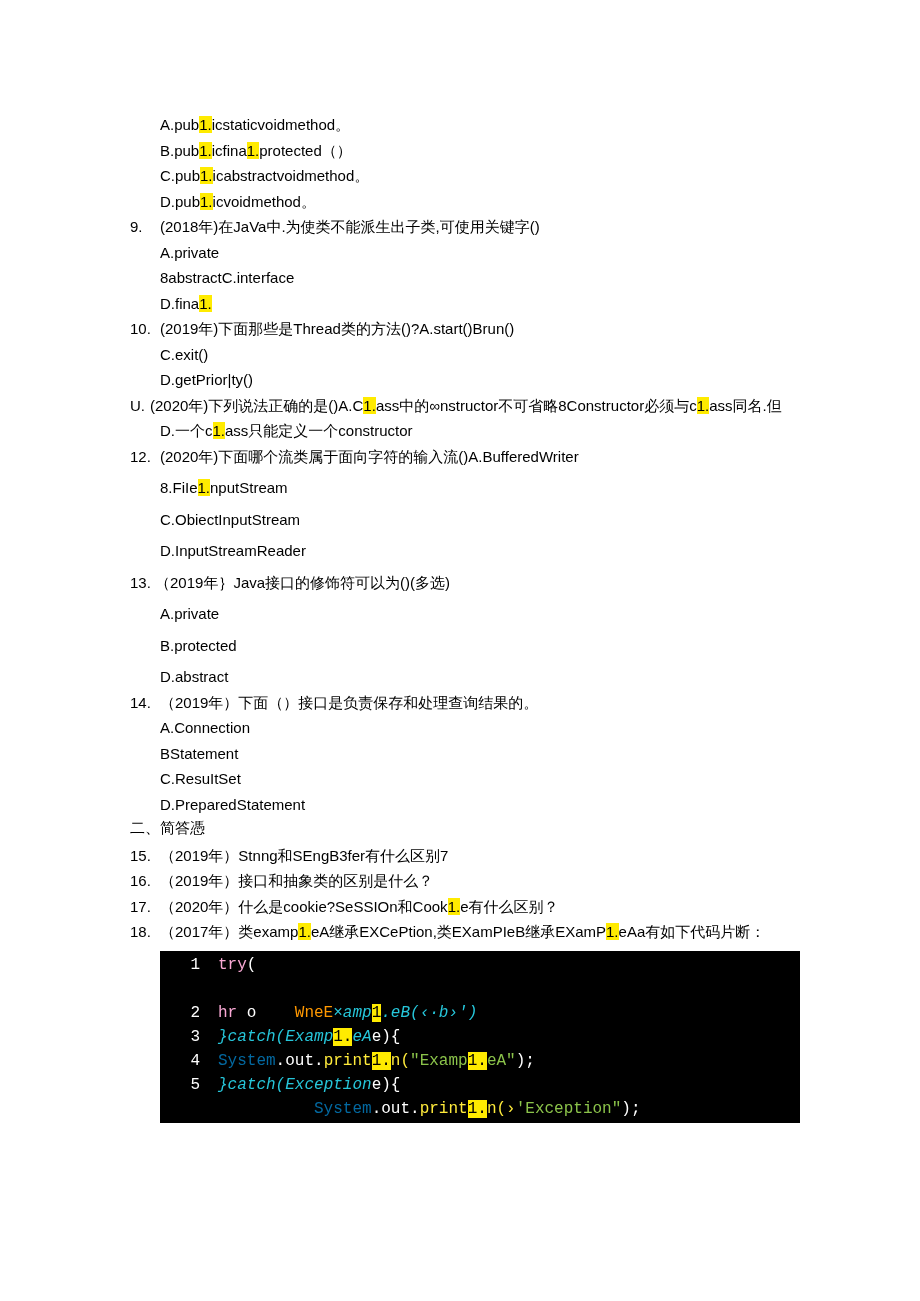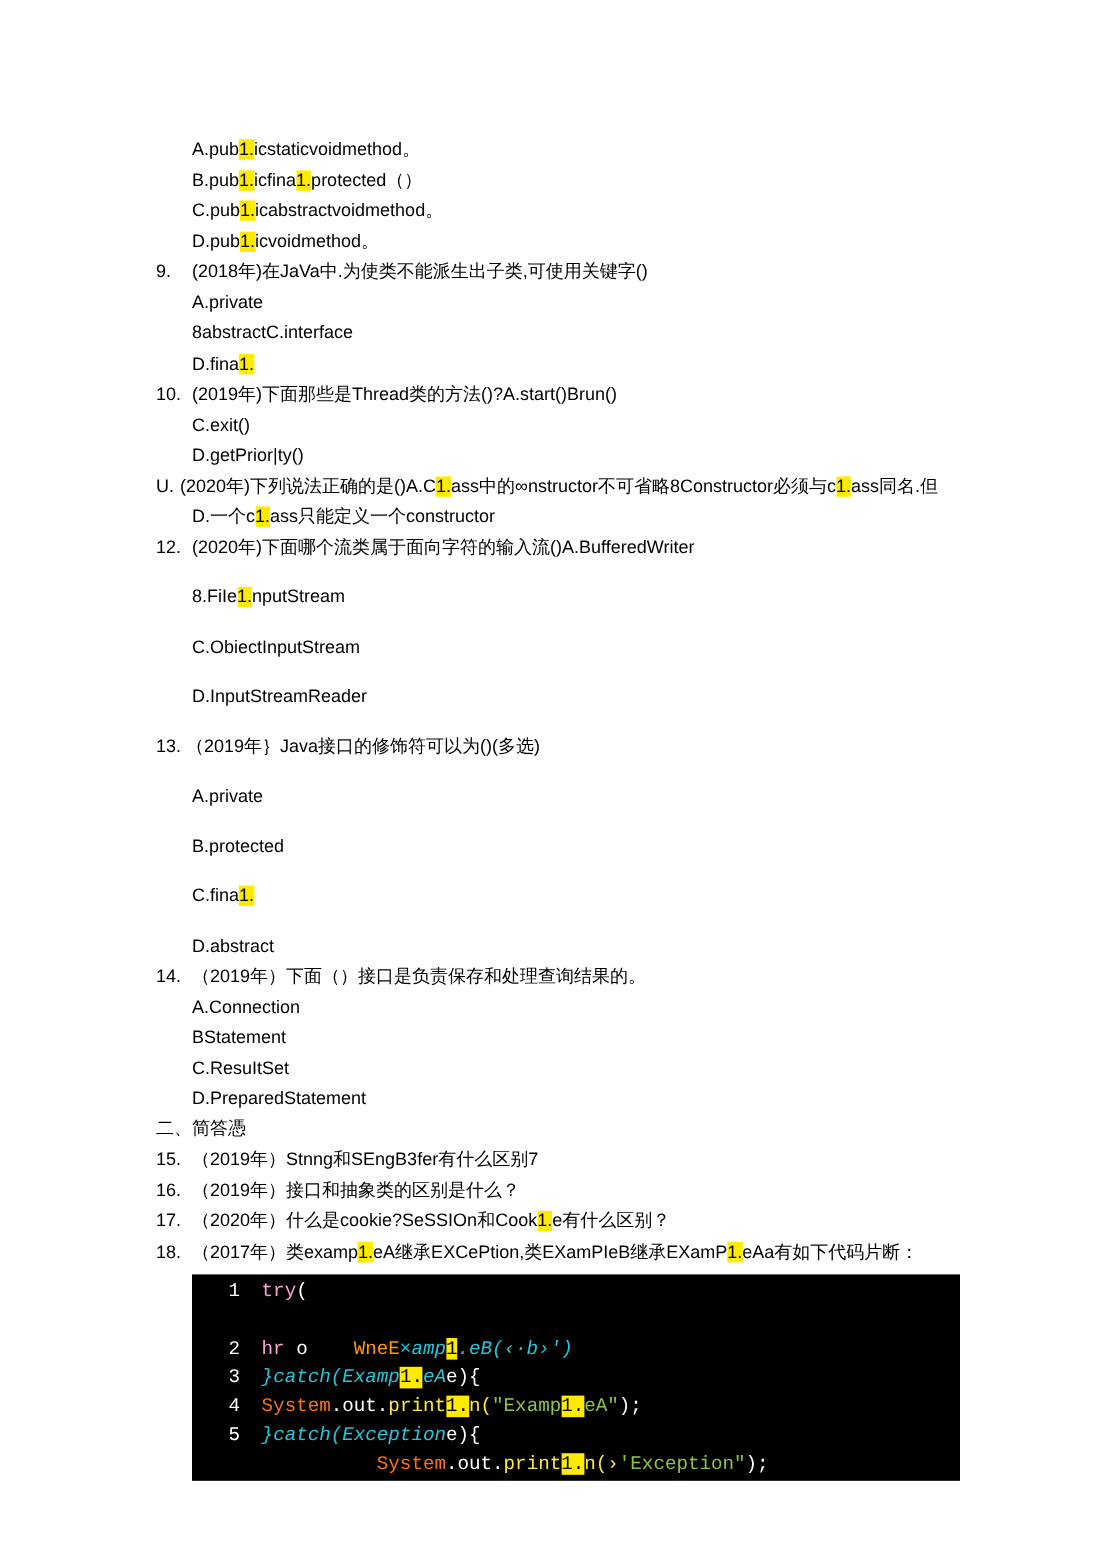--- a/index.html
+++ b/index.html
@@ -28,21 +28,21 @@
   }
   .indent {
     padding-left: 30px;
   }
   .hl {
     background: #ffeb00;
     display: inline;
   }
   .blk {
     display: block;
-    margin-top: 16px;
+    margin-top: 6px;
   }
   .section {
     padding-left: 0;
     font-family: Liberation Mono, monospace;
   }
   .code-block {
     background: #000;
     color: #fff;
     font-family: Consolas, "Courier New", monospace;
     font-size: 16px;
@@ -54,21 +54,21 @@
   .code-row { display: flex; }
   .lineno {
     color: #fff;
     width: 40px;
     text-align: right;
     padding-right: 18px;
     flex-shrink: 0;
   }
   .code { flex: 1; white-space: pre; }
   .kw-red { color: #f9a8d4; }
-  .kw-green { color: #f97316; }
+  .kw-green { color: #0369a1; }
   .kw-teal { color: #26c6da; font-style: italic; }
   .kw-orange { color: #ff9800; }
   .kw-white { color: #fff; }
   .kw-yellow { color: #ffeb3b; }
   .str { color: #8bc34a; }
   .hlcode { background: #ffeb00; color: #000; font-style: normal; }
 </style>
 </head>
 <body>
 
@@ -123,23 +123,20 @@
   </div>
   <div class="indent blk">C.ObiectInputStream</div>
   <div class="indent blk">D.InputStreamReader</div>
 
   <div class="item blk">
     <span class="qnum">13.</span>
     <span class="qtext">（2019年｝Java接口的修饰符可以为()(多选)</span>
   </div>
   <div class="indent blk">A.private</div>
   <div class="indent blk">B.protected</div>
-  <div class="indent blk">
-    <span>C.fina</span><span class="hl">1.</span>
-  </div>
   <div class="indent blk">D.abstract</div>
 
   <div class="item">
     <span class="qnum">14.</span>
     <span class="qtext">（2019年）下面（）接口是负责保存和处理查询结果的。</span>
   </div>
   <div class="indent">A.Connection</div>
   <div class="indent">BStatement</div>
   <div class="indent">C.ResuItSet</div>
   <div class="indent">D.PreparedStatement</div>

